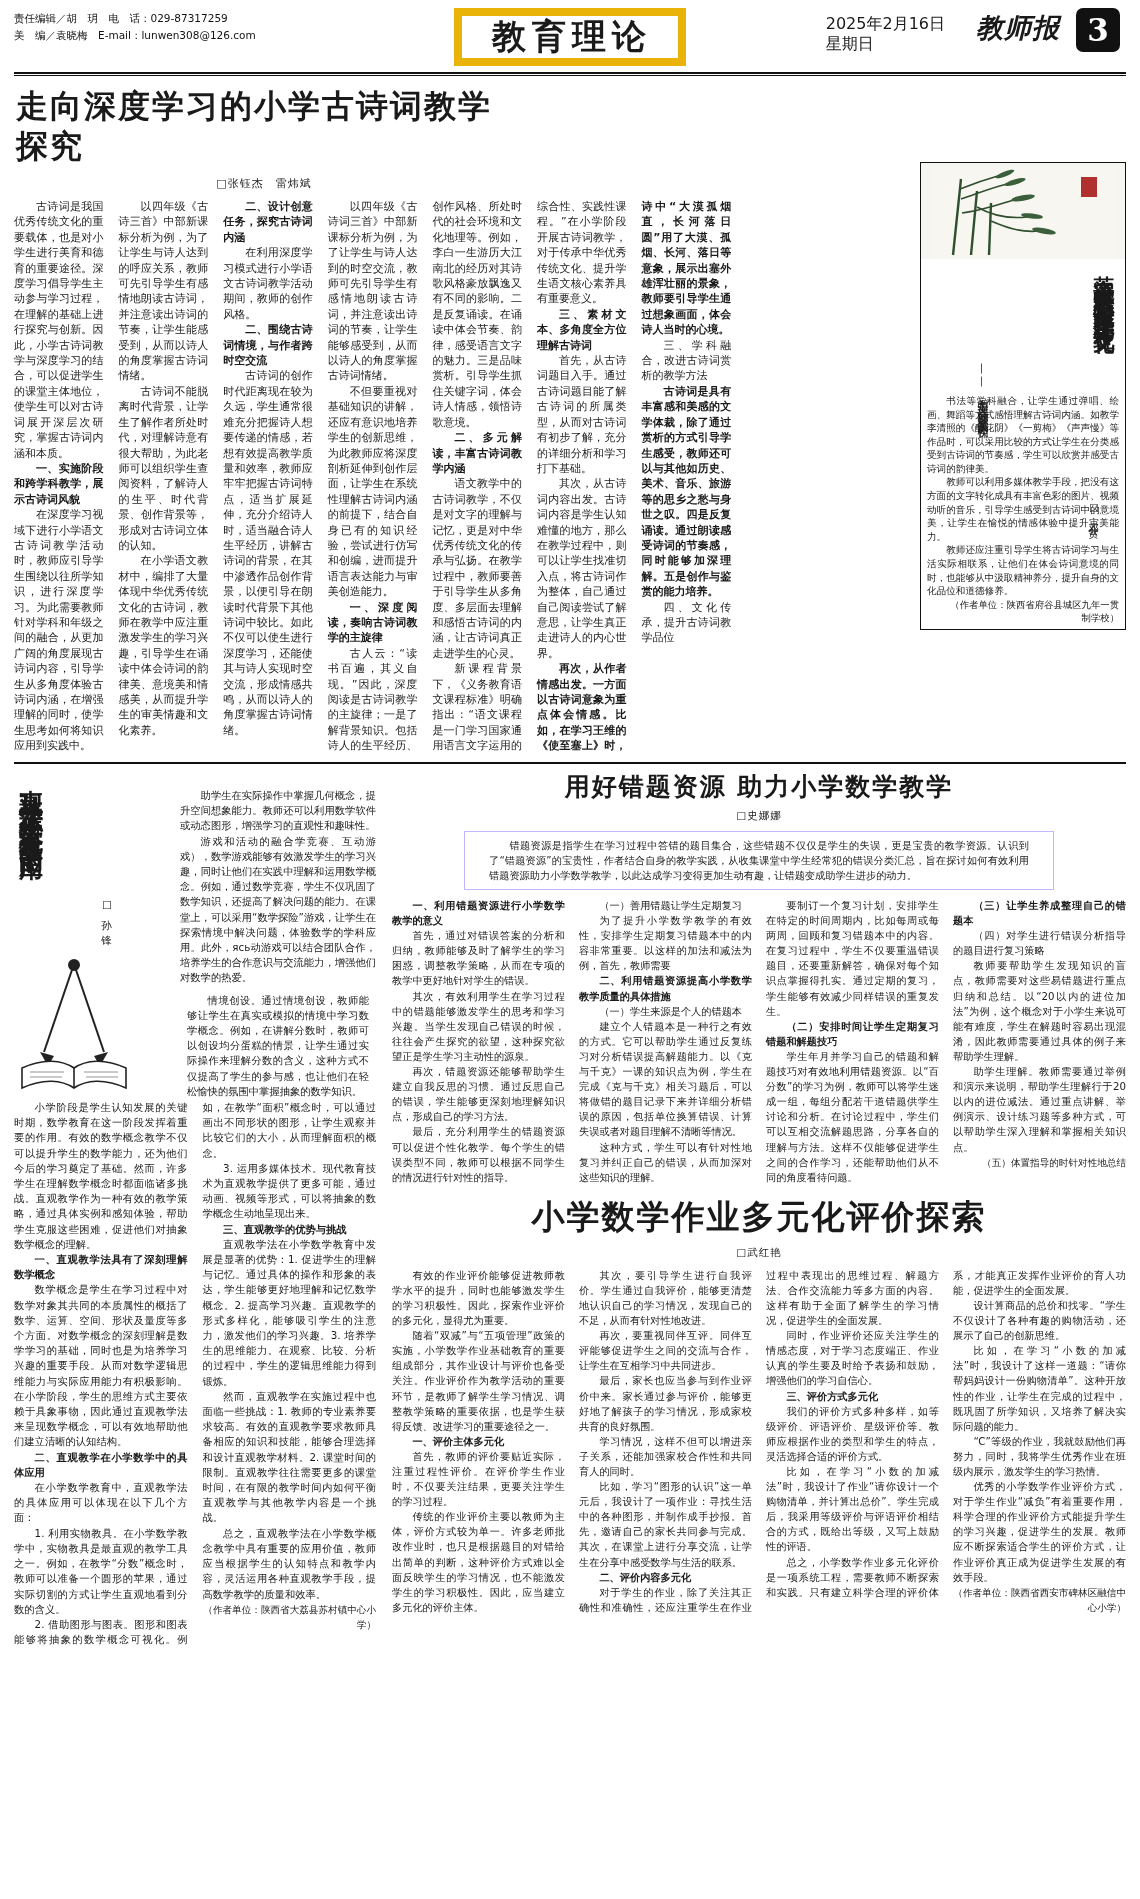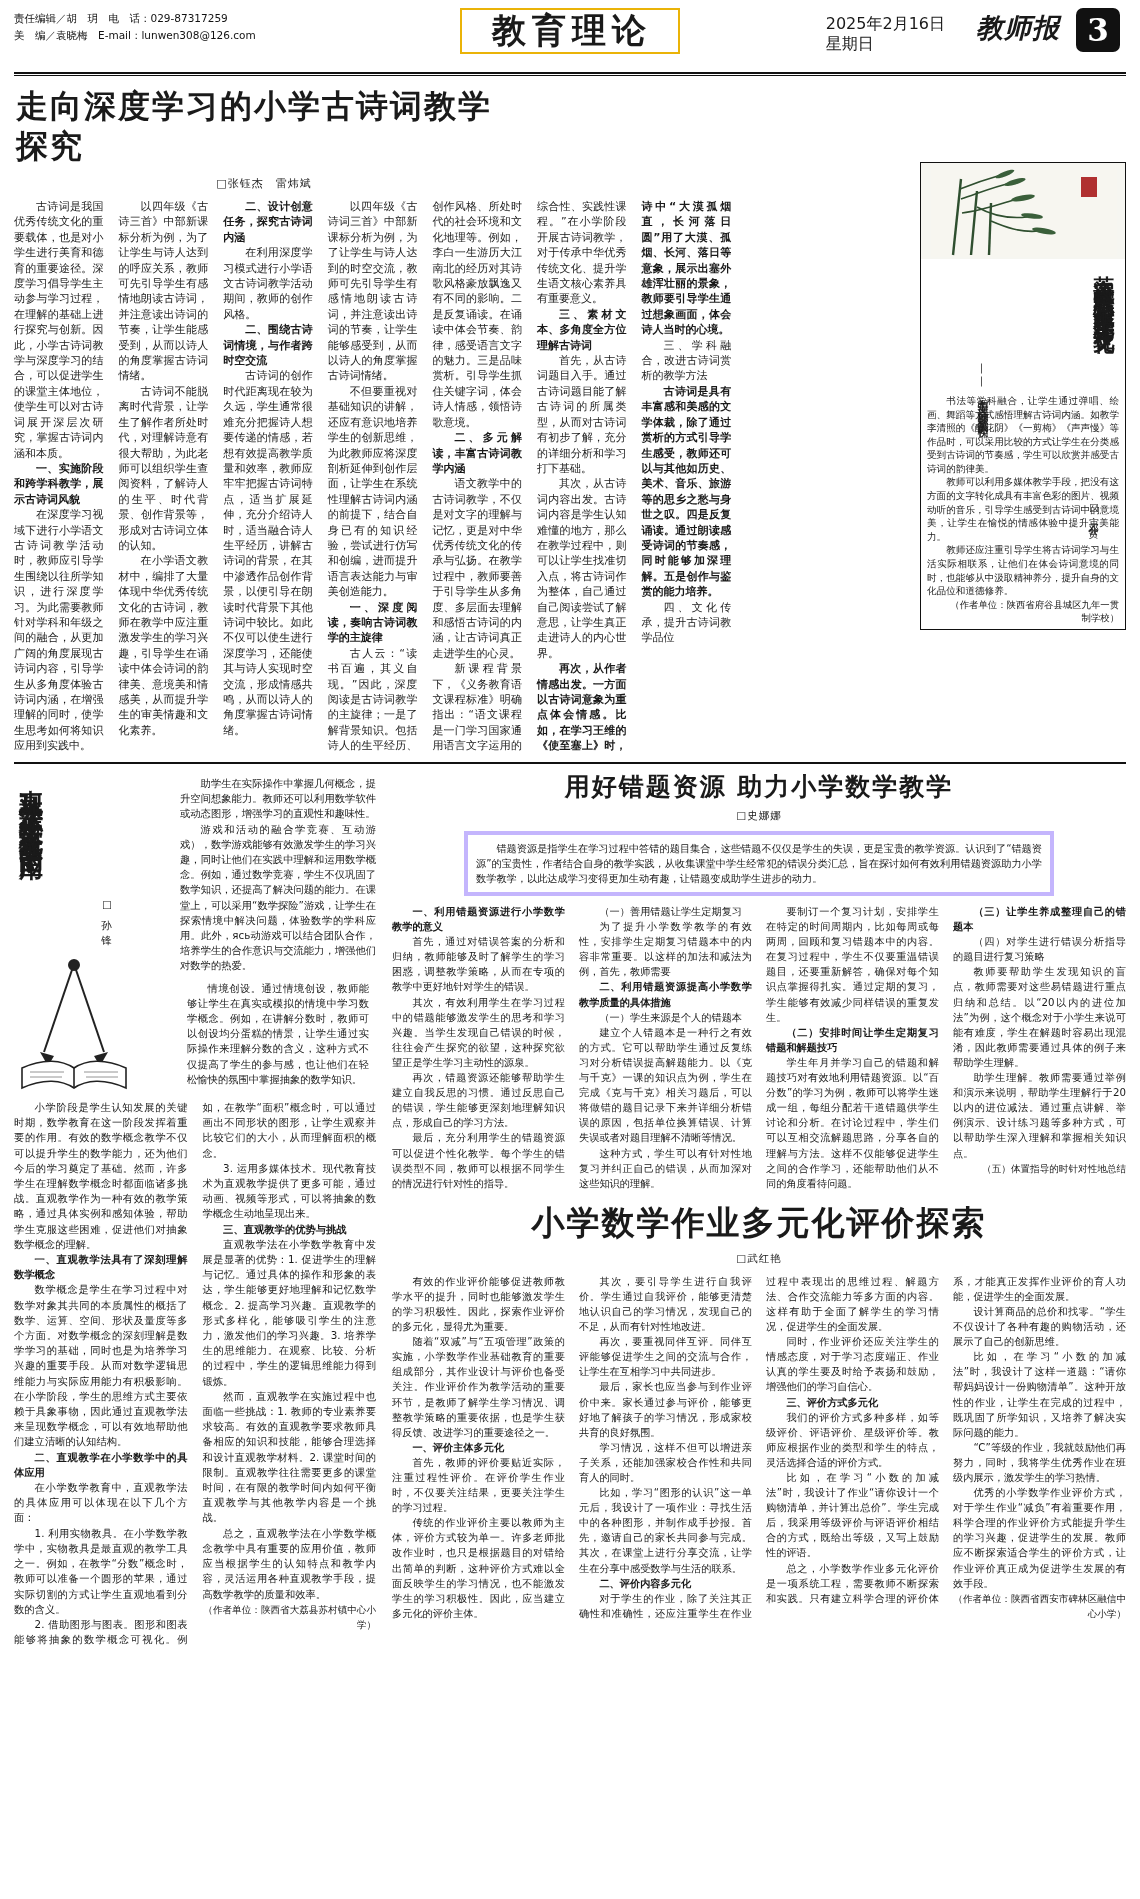--- a/index.html
+++ b/index.html
@@ -13,21 +13,21 @@
   .page{position:relative;width:1140px;height:1899px;padding:0;box-sizing:border-box;}
 
   
   .masthead{position:relative;height:62px;margin:8px 14px 0 14px;}
   .mh-left{position:absolute;left:0;top:2px;font-size:10.5px;line-height:17px;color:#111;}
   .mh-left div{white-space:nowrap;}
   .mh-center{position:absolute;left:50%;transform:translateX(-50%);top:0;}
   .mh-title{
     font-family:"DejaVu Serif","Liberation Serif",serif;
     font-weight:bold;font-size:34px;letter-spacing:6px;
-    border:2px solid #eab308;padding:3px 26px 5px 30px;line-height:1.0;
+    border:8px solid #eab308;padding:3px 26px 5px 30px;line-height:1.0;
   }
   .mh-date{position:absolute;right:181px;top:6px;text-align:left;font-size:16px;line-height:20px;}
   .mh-brand{position:absolute;right:66px;top:2px;
     font-family:"DejaVu Serif","Liberation Serif",serif;
     font-size:27px;font-weight:bold;font-style:italic;letter-spacing:1px;}
   .mh-pageno{position:absolute;right:6px;top:0px;width:44px;height:44px;border-radius:7px;background:#111;color:#fff;
     font-family:"DejaVu Serif","Liberation Serif",serif;font-size:31px;font-weight:bold;text-align:center;line-height:44px;}
   .rule{border-top:2px solid #111;margin:2px 14px 0 14px;}
   .rule-thin{border-top:1px solid #111;margin:1px 14px 0 14px;}
 
@@ -64,21 +64,21 @@
 
   
   .sec2{margin:6px 14px 0 14px;position:relative;}
   .vtitle{writing-mode:vertical-rl;font-family:"DejaVu Serif","Liberation Serif",serif;font-weight:bold;font-size:24px;letter-spacing:4px;line-height:34px;height:290px;}
   .v-author{writing-mode:vertical-rl;font-size:10.5px;letter-spacing:2px;}
   .a2-cols{column-count:2;column-gap:15px;font-size:10.3px;line-height:15.2px;text-align:justify;}
   .a2-cols p{margin:0;text-indent:2em;}
 
   .a3-head{font-family:"DejaVu Serif","Liberation Serif",serif;font-weight:bold;font-size:25px;letter-spacing:2px;text-align:center;margin:2px 0 6px 0;}
   .a3-byline{text-align:center;font-size:10.5px;margin-bottom:8px;letter-spacing:1px;}
-  .quotebox{border:4px solid #c4b5fd;padding:6px 8px;font-size:10.2px;line-height:15px;text-align:justify;margin:0 0 8px 0;}
+  .quotebox{border:1px solid #c4b5fd;padding:6px 24px;font-size:10.2px;line-height:15px;text-align:justify;margin:0 0 8px 0;}
   .quotebox p{margin:0;text-indent:2em;}
   .a3-cols{column-count:4;column-gap:14px;font-size:10.2px;line-height:15.1px;text-align:justify;}
   .a3-cols p{margin:0;text-indent:2em;}
   .a4-head{font-family:"DejaVu Serif","Liberation Serif",serif;font-weight:bold;font-size:33px;letter-spacing:2px;text-align:center;margin:10px 0 6px 0;}
   .a4-cols{column-count:4;column-gap:14px;font-size:10.2px;line-height:15.1px;text-align:justify;}
   .a4-cols p{margin:0;text-indent:2em;}
   .sign{text-align:right;text-indent:0 !important;font-size:9.6px;}
   .subh{font-weight:bold;text-indent:2em;}
 </style>
 </head>
@@ -215,21 +215,21 @@
         <p>2. 借助图形与图表。图形和图表能够将抽象的数学概念可视化。例如，在教学“面积”概念时，可以通过画出不同形状的图形，让学生观察并比较它们的大小，从而理解面积的概念。</p>
         <p>3. 运用多媒体技术。现代教育技术为直观教学提供了更多可能，通过动画、视频等形式，可以将抽象的数学概念生动地呈现出来。</p>
         <p class="subh">三、直观教学的优势与挑战</p>
         <p>直观教学法在小学数学教育中发展是显著的优势：1. 促进学生的理解与记忆。通过具体的操作和形象的表达，学生能够更好地理解和记忆数学概念。2. 提高学习兴趣。直观教学的形式多样化，能够吸引学生的注意力，激发他们的学习兴趣。3. 培养学生的思维能力。在观察、比较、分析的过程中，学生的逻辑思维能力得到锻炼。</p>
         <p>然而，直观教学在实施过程中也面临一些挑战：1. 教师的专业素养要求较高。有效的直观教学要求教师具备相应的知识和技能，能够合理选择和设计直观教学材料。2. 课堂时间的限制。直观教学往往需要更多的课堂时间，在有限的教学时间内如何平衡直观教学与其他教学内容是一个挑战。</p>
         <p>总之，直观教学法在小学数学概念教学中具有重要的应用价值，教师应当根据学生的认知特点和教学内容，灵活运用各种直观教学手段，提高数学教学的质量和效率。</p>
         <p class="sign">（作者单位：陕西省大荔县苏村镇中心小学）</p>
       </div>
     </div>
 
-    <div style="position:absolute;left:166px;top:6px;width:196px;font-size:10.3px;line-height:15.2px;text-align:justify;">
+    <div style="position:absolute;left:166px;top:18px;width:196px;font-size:10.3px;line-height:15.2px;text-align:justify;">
       <p style="margin:0;text-indent:2em;">助学生在实际操作中掌握几何概念，提升空间想象能力。教师还可以利用数学软件或动态图形，增强学习的直观性和趣味性。</p>
       <p style="margin:0;text-indent:2em;">游戏和活动的融合学竞赛、互动游戏），数学游戏能够有效激发学生的学习兴趣，同时让他们在实践中理解和运用数学概念。例如，通过数学竞赛，学生不仅巩固了数学知识，还提高了解决问题的能力。在课堂上，可以采用“数学探险”游戏，让学生在探索情境中解决问题，体验数学的学科应用。此外，ясь动游戏可以结合团队合作，培养学生的合作意识与交流能力，增强他们对数学的热爱。</p>
       <p style="margin:7px;text-indent:2em;">情境创设。通过情境创设，教师能够让学生在真实或模拟的情境中学习数学概念。例如，在讲解分数时，教师可以创设均分蛋糕的情景，让学生通过实际操作来理解分数的含义，这种方式不仅提高了学生的参与感，也让他们在轻松愉快的氛围中掌握抽象的数学知识。</p>
     </div>
 
     <div style="margin-left:378px;">
       <div class="a3-head">用好错题资源 助力小学数学教学</div>
       <div class="a3-byline">□史娜娜</div>
       <div class="quotebox" style="margin:0 72px 8px 72px;">
         <p>错题资源是指学生在学习过程中答错的题目集合，这些错题不仅仅是学生的失误，更是宝贵的教学资源。认识到了“错题资源”的宝贵性，作者结合自身的教学实践，从收集课堂中学生经常犯的错误分类汇总，旨在探讨如何有效利用错题资源助力小学数学教学，以此达成学习变得更加生动有趣，让错题变成助学生进步的动力。</p>

